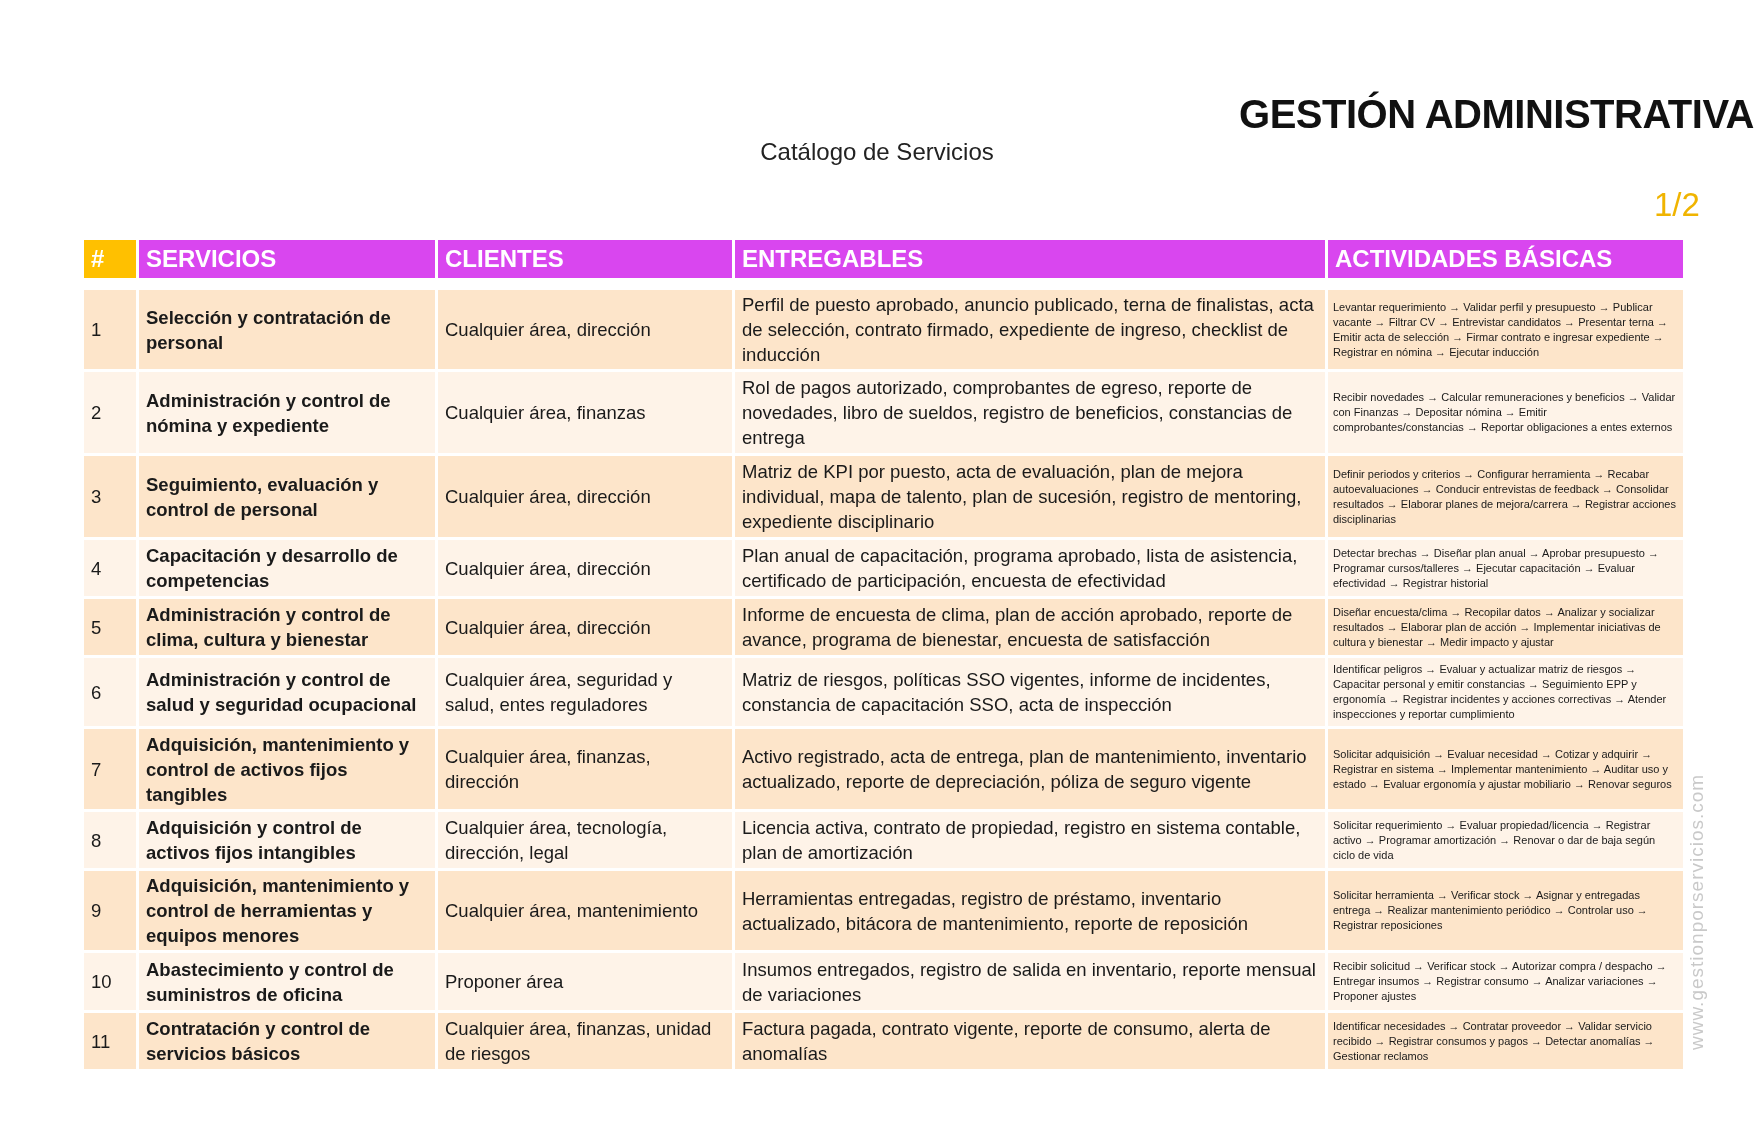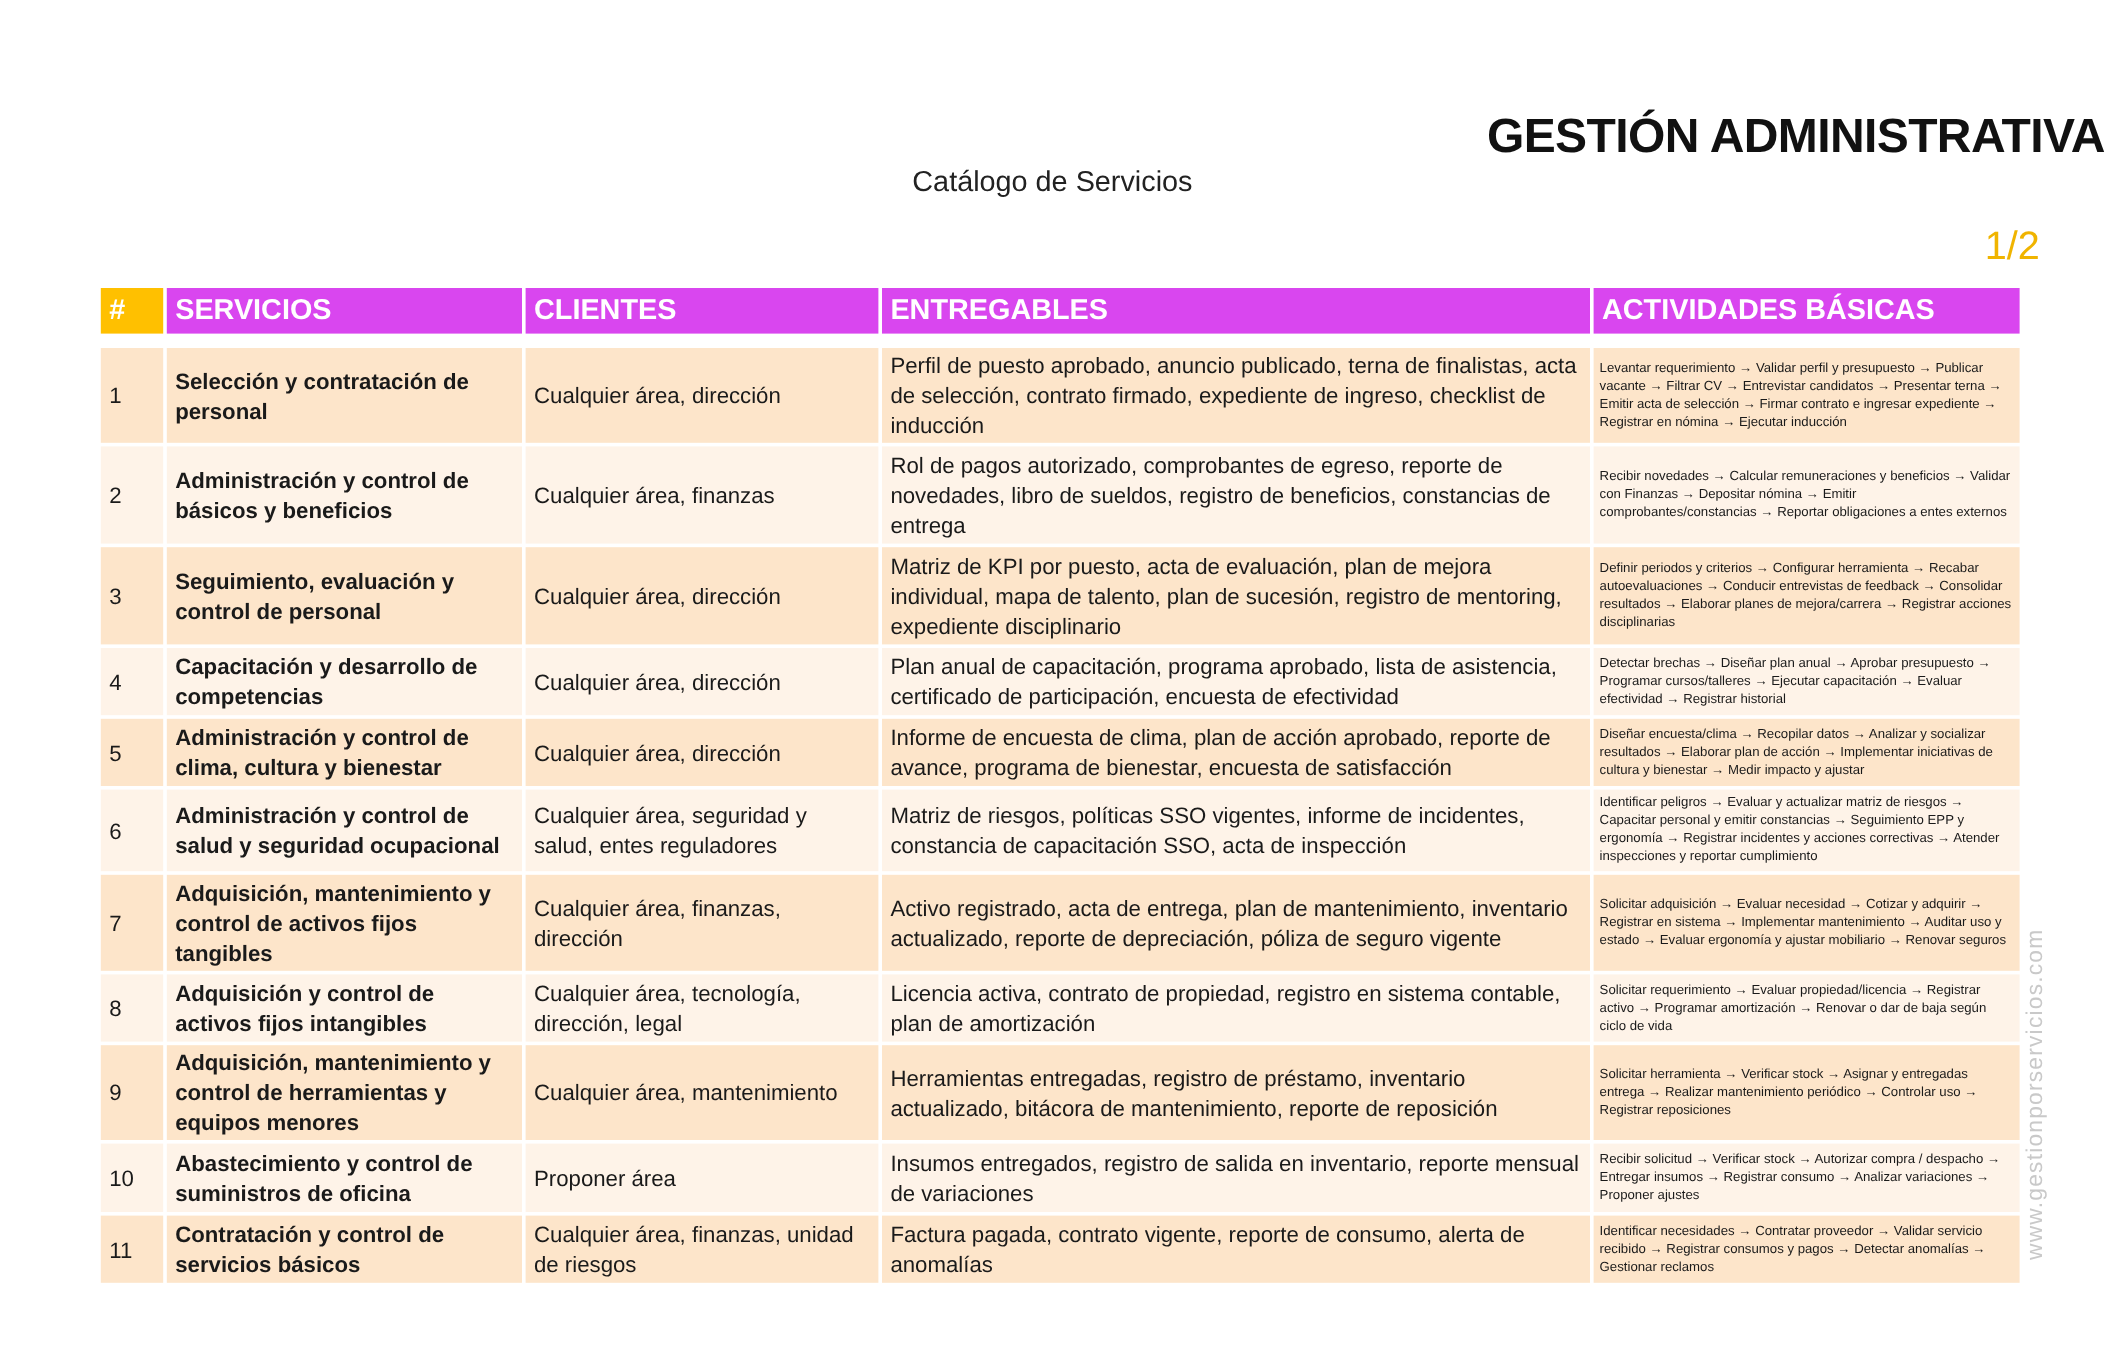--- a/index.html
+++ b/index.html
@@ -72,21 +72,21 @@
       </tr>
     <tr class="odd" style="height:77px">
       <td class="num">1</td>
       <td class="service">Selección y contratación de personal</td>
       <td>Cualquier área, dirección</td>
       <td>Perfil de puesto aprobado, anuncio publicado, terna de finalistas, acta de selección, contrato firmado, expediente de ingreso, checklist de inducción</td>
       <td class="activities">Levantar requerimiento → Validar perfil y presupuesto → Publicar vacante → Filtrar CV → Entrevistar candidatos → Presentar terna → Emitir acta de selección → Firmar contrato e ingresar expediente → Registrar en nómina → Ejecutar inducción</td>
     </tr>
     <tr class="even" style="height:81px">
       <td class="num">2</td>
-      <td class="service">Administración y control de básicos y beneficios</td>
+      <td class="service">Administración y control de nómina y expediente</td>
       <td>Cualquier área, finanzas</td>
       <td>Rol de pagos autorizado, comprobantes de egreso, reporte de novedades, libro de sueldos, registro de beneficios, constancias de entrega</td>
       <td class="activities">Recibir novedades → Calcular remuneraciones y beneficios → Validar con Finanzas → Depositar nómina → Emitir comprobantes/constancias → Reportar obligaciones a entes externos</td>
     </tr>
     <tr class="odd" style="height:81px">
       <td class="num">3</td>
       <td class="service">Seguimiento, evaluación y control de personal</td>
       <td>Cualquier área, dirección</td>
       <td>Matriz de KPI por puesto, acta de evaluación, plan de mejora individual, mapa de talento, plan de sucesión, registro de mentoring, expediente disciplinario</td>
       <td class="activities">Definir periodos y criterios → Configurar herramienta → Recabar autoevaluaciones → Conducir entrevistas de feedback → Consolidar resultados → Elaborar planes de mejora/carrera → Registrar acciones disciplinarias</td>

